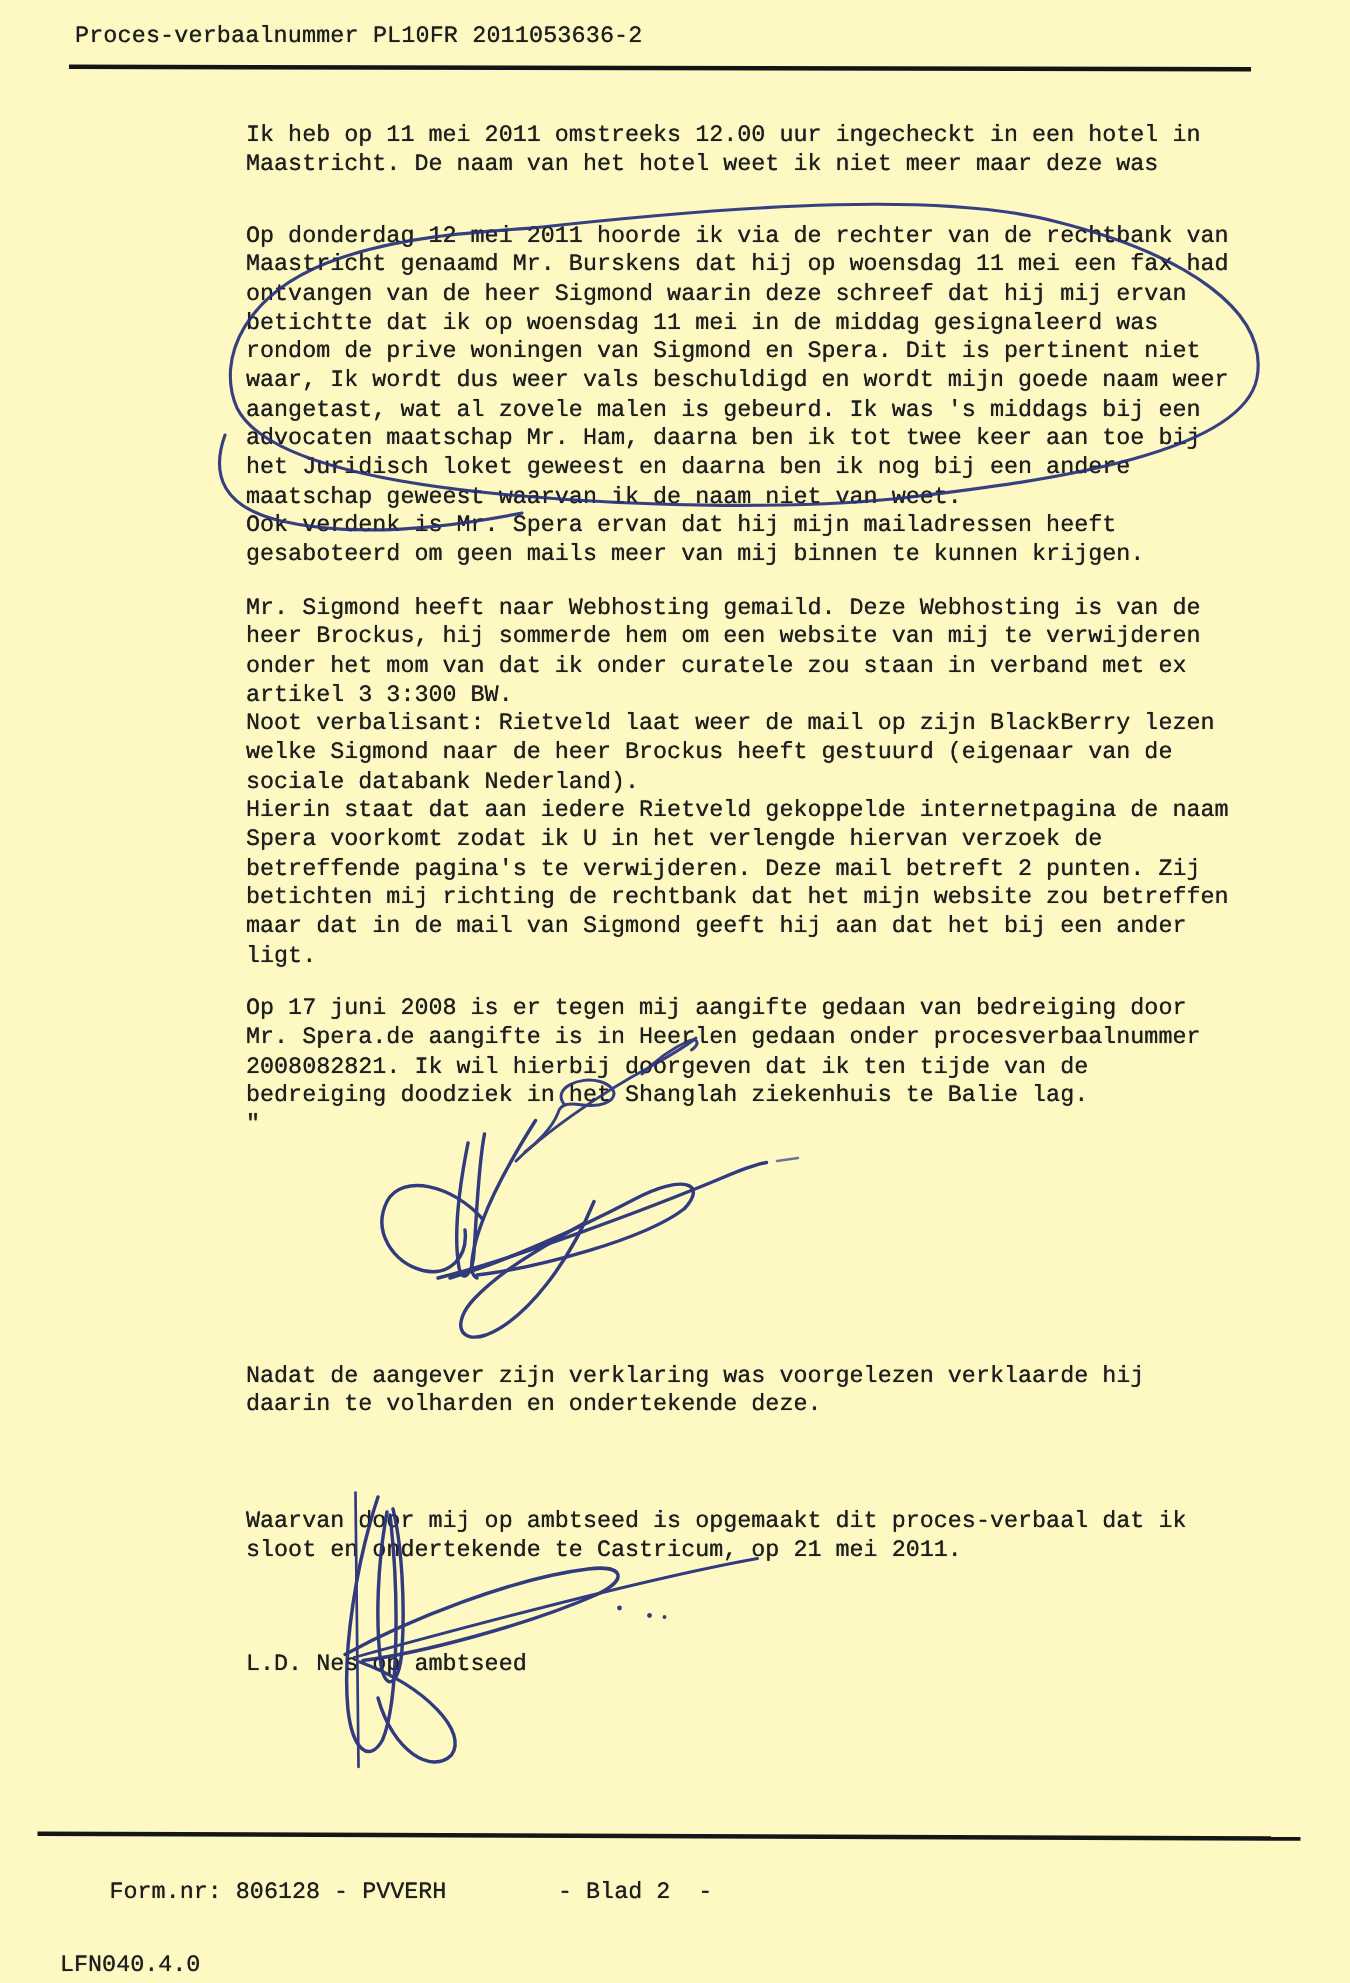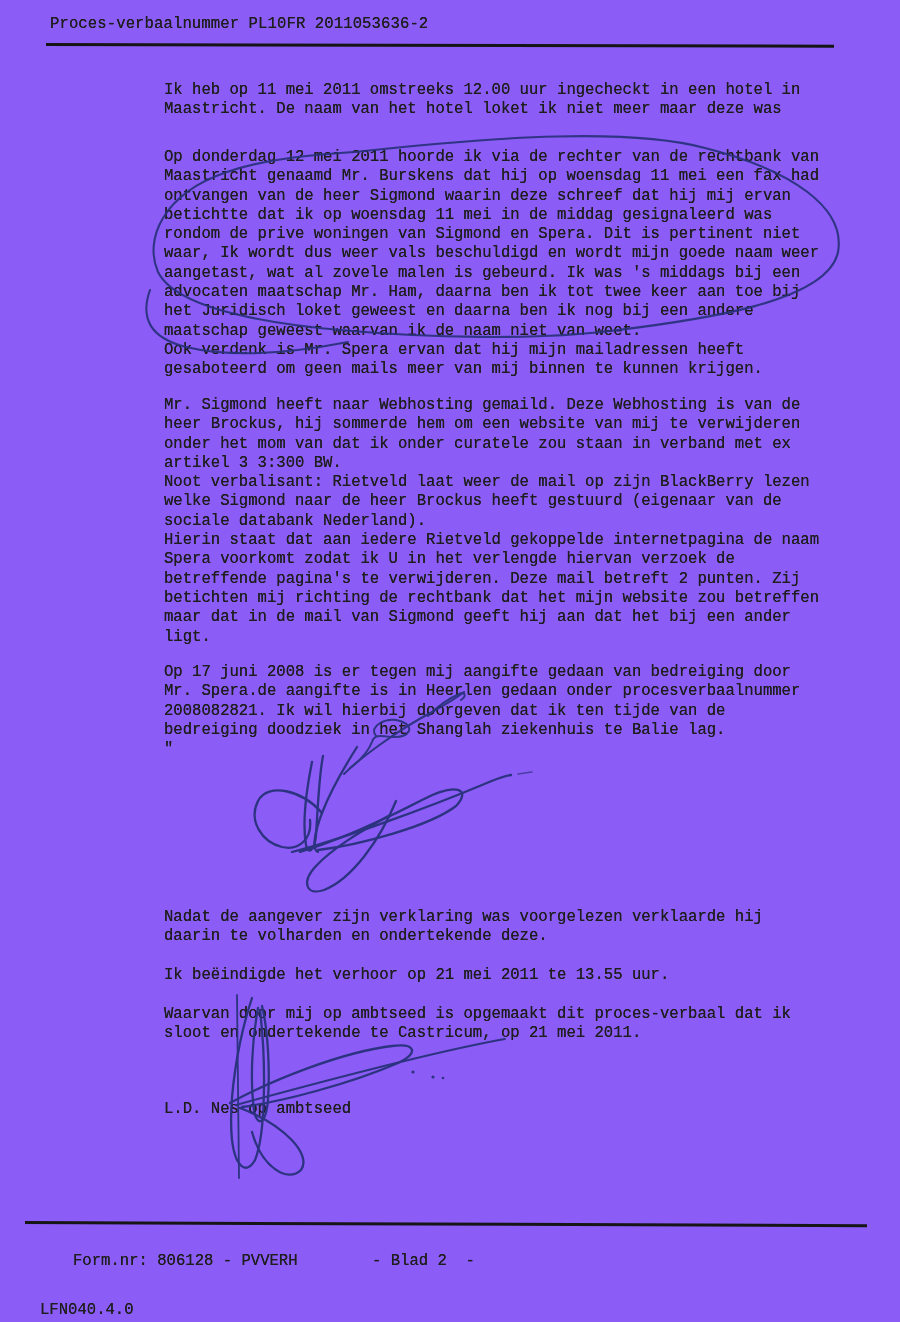--- a/index.html
+++ b/index.html
@@ -1,21 +1,21 @@
 <!DOCTYPE html>
 <html><head>
 <meta charset="utf-8">
 <style>
   html, body { margin: 0; padding: 0; background: #e8e8e6; }
   .page {
     position: relative;
     width: 900px;
     height: 1322px;
     margin: 0 auto;
-    background: #8b5cf6;
+    background: #fef9c3;
     overflow: hidden;
     font-family: "Liberation Mono", "DejaVu Sans Mono", monospace;
     color: #1e1e1e;
   }
   .doc-header-title {
     position: absolute;
     left: 50px;
     top: 15px;
     font-size: 15.6px;
     letter-spacing: 0.1px;
@@ -71,26 +71,25 @@
 </style>
 </head>
 <body>
 
 <div class="page">
 
   <div class="doc-header-title">Proces-verbaalnummer PL10FR 2011053636-2</div>
   <div class="header-rule"></div>
 
   <div class="body-layer">
-      <div class="para" style="top: 81px;"><div class="line">Ik heb op 11 mei 2011 omstreeks 12.00 uur ingecheckt in een hotel in</div><div class="line">Maastricht. De naam van het hotel loket ik niet meer maar deze was</div></div>
+      <div class="para" style="top: 81px;"><div class="line">Ik heb op 11 mei 2011 omstreeks 12.00 uur ingecheckt in een hotel in</div><div class="line">Maastricht. De naam van het hotel weet ik niet meer maar deze was</div></div>
       <div class="para" style="top: 148px;"><div class="line">Op donderdag 12 mei 2011 hoorde ik via de rechter van de rechtbank van</div><div class="line">Maastricht genaamd Mr. Burskens dat hij op woensdag 11 mei een fax had</div><div class="line">ontvangen van de heer Sigmond waarin deze schreef dat hij mij ervan</div><div class="line">betichtte dat ik op woensdag 11 mei in de middag gesignaleerd was</div><div class="line">rondom de prive woningen van Sigmond en Spera. Dit is pertinent niet</div><div class="line">waar, Ik wordt dus weer vals beschuldigd en wordt mijn goede naam weer</div><div class="line">aangetast, wat al zovele malen is gebeurd. Ik was 's middags bij een</div><div class="line">advocaten maatschap Mr. Ham, daarna ben ik tot twee keer aan toe bij</div><div class="line">het Juridisch loket geweest en daarna ben ik nog bij een andere</div><div class="line">maatschap geweest waarvan ik de naam niet van weet.</div><div class="line">Ook verdenk is Mr. Spera ervan dat hij mijn mailadressen heeft</div><div class="line">gesaboteerd om geen mails meer van mij binnen te kunnen krijgen.</div></div>
       <div class="para" style="top: 396px;"><div class="line">Mr. Sigmond heeft naar Webhosting gemaild. Deze Webhosting is van de</div><div class="line">heer Brockus, hij sommerde hem om een website van mij te verwijderen</div><div class="line">onder het mom van dat ik onder curatele zou staan in verband met ex</div><div class="line">artikel 3 3:300 BW.</div><div class="line">Noot verbalisant: Rietveld laat weer de mail op zijn BlackBerry lezen</div><div class="line">welke Sigmond naar de heer Brockus heeft gestuurd (eigenaar van de</div><div class="line">sociale databank Nederland).</div><div class="line">Hierin staat dat aan iedere Rietveld gekoppelde internetpagina de naam</div><div class="line">Spera voorkomt zodat ik U in het verlengde hiervan verzoek de</div><div class="line">betreffende pagina's te verwijderen. Deze mail betreft 2 punten. Zij</div><div class="line">betichten mij richting de rechtbank dat het mijn website zou betreffen</div><div class="line">maar dat in de mail van Sigmond geeft hij aan dat het bij een ander</div><div class="line">ligt.</div></div>
       <div class="para" style="top: 663px;"><div class="line">Op 17 juni 2008 is er tegen mij aangifte gedaan van bedreiging door</div><div class="line">Mr. Spera.de aangifte is in Heerlen gedaan onder procesverbaalnummer</div><div class="line">2008082821. Ik wil hierbij doorgeven dat ik ten tijde van de</div><div class="line">bedreiging doodziek in het Shanglah ziekenhuis te Balie lag.</div><div class="line">"</div></div>
       <div class="para" style="top: 908px;"><div class="line">Nadat de aangever zijn verklaring was voorgelezen verklaarde hij</div><div class="line">daarin te volharden en ondertekende deze.</div></div>
-      <div class="para" style="top: 966px;"><div class="line">Ik beëindigde het verhoor op 21 mei 2011 te 13.55 uur.</div></div>
       <div class="para" style="top: 1005px;"><div class="line">Waarvan door mij op ambtseed is opgemaakt dit proces-verbaal dat ik</div><div class="line">sloot en ondertekende te Castricum, op 21 mei 2011.</div></div>
       <div class="para" style="top: 1100px;"><div class="line">L.D. Nes op ambtseed</div></div>
     </div>
 
   <svg class="ink-layer" viewBox="0 0 900 1322" xmlns="http://www.w3.org/2000/svg">
 
     <g fill="none" stroke="#27317a" stroke-width="2.1" stroke-linecap="round" opacity="0.92">
       <path d="M 355 152
                C 500 136, 630 128, 705 148
                C 792 170, 846 208, 838 252

